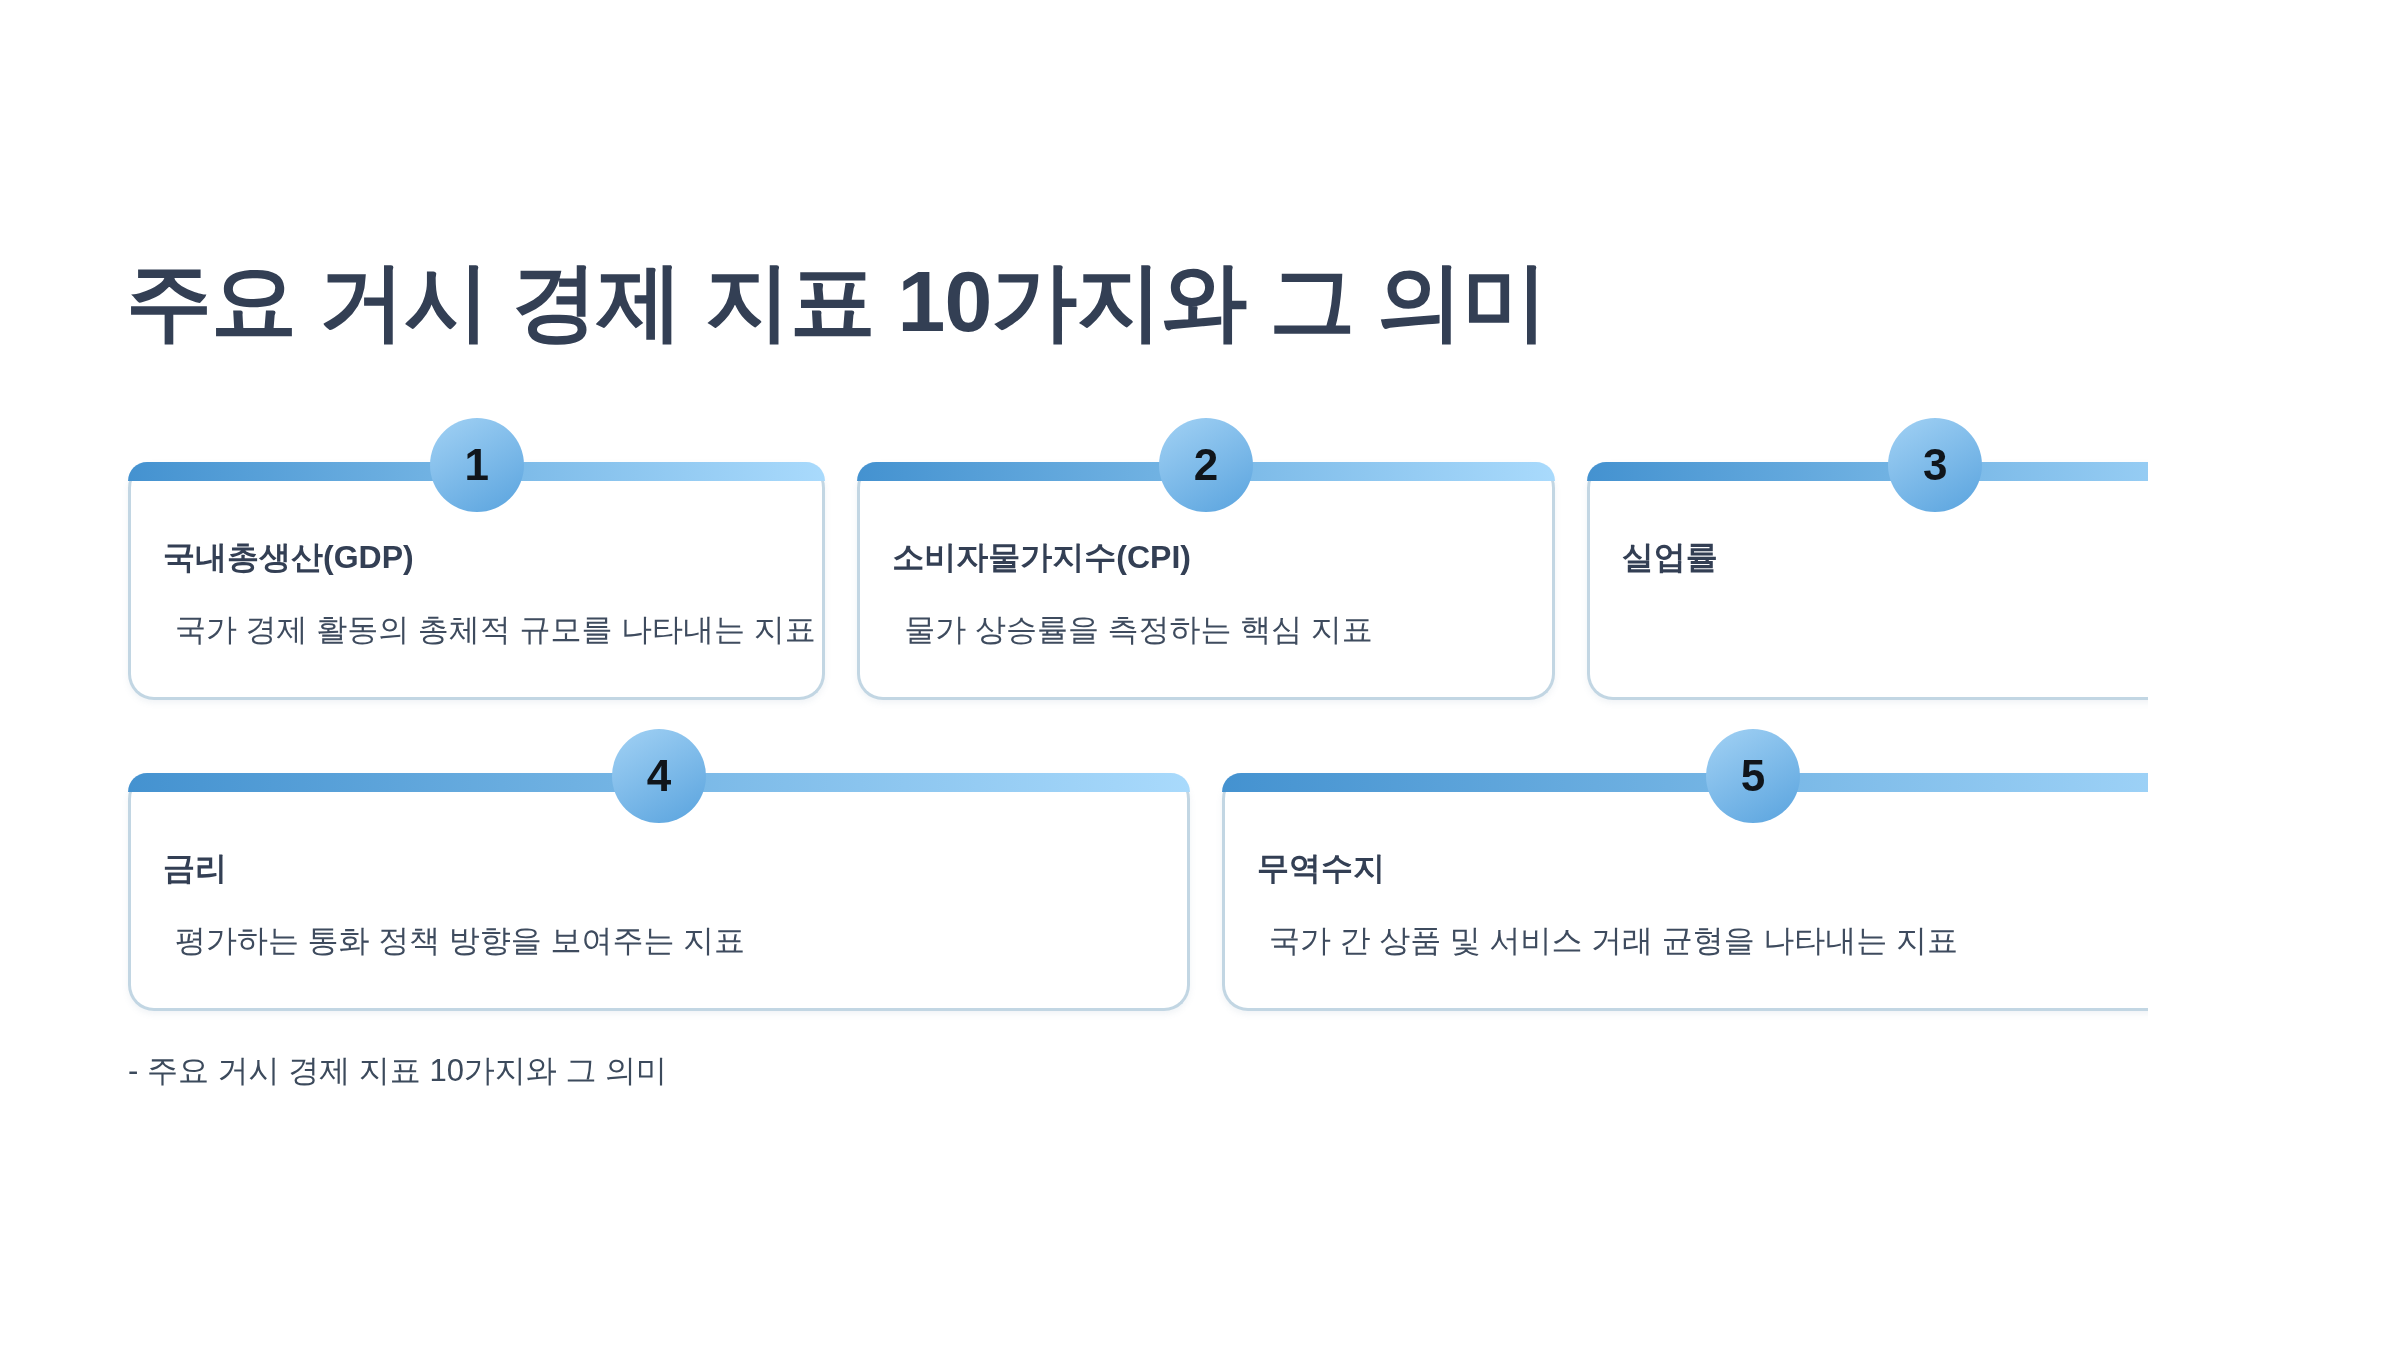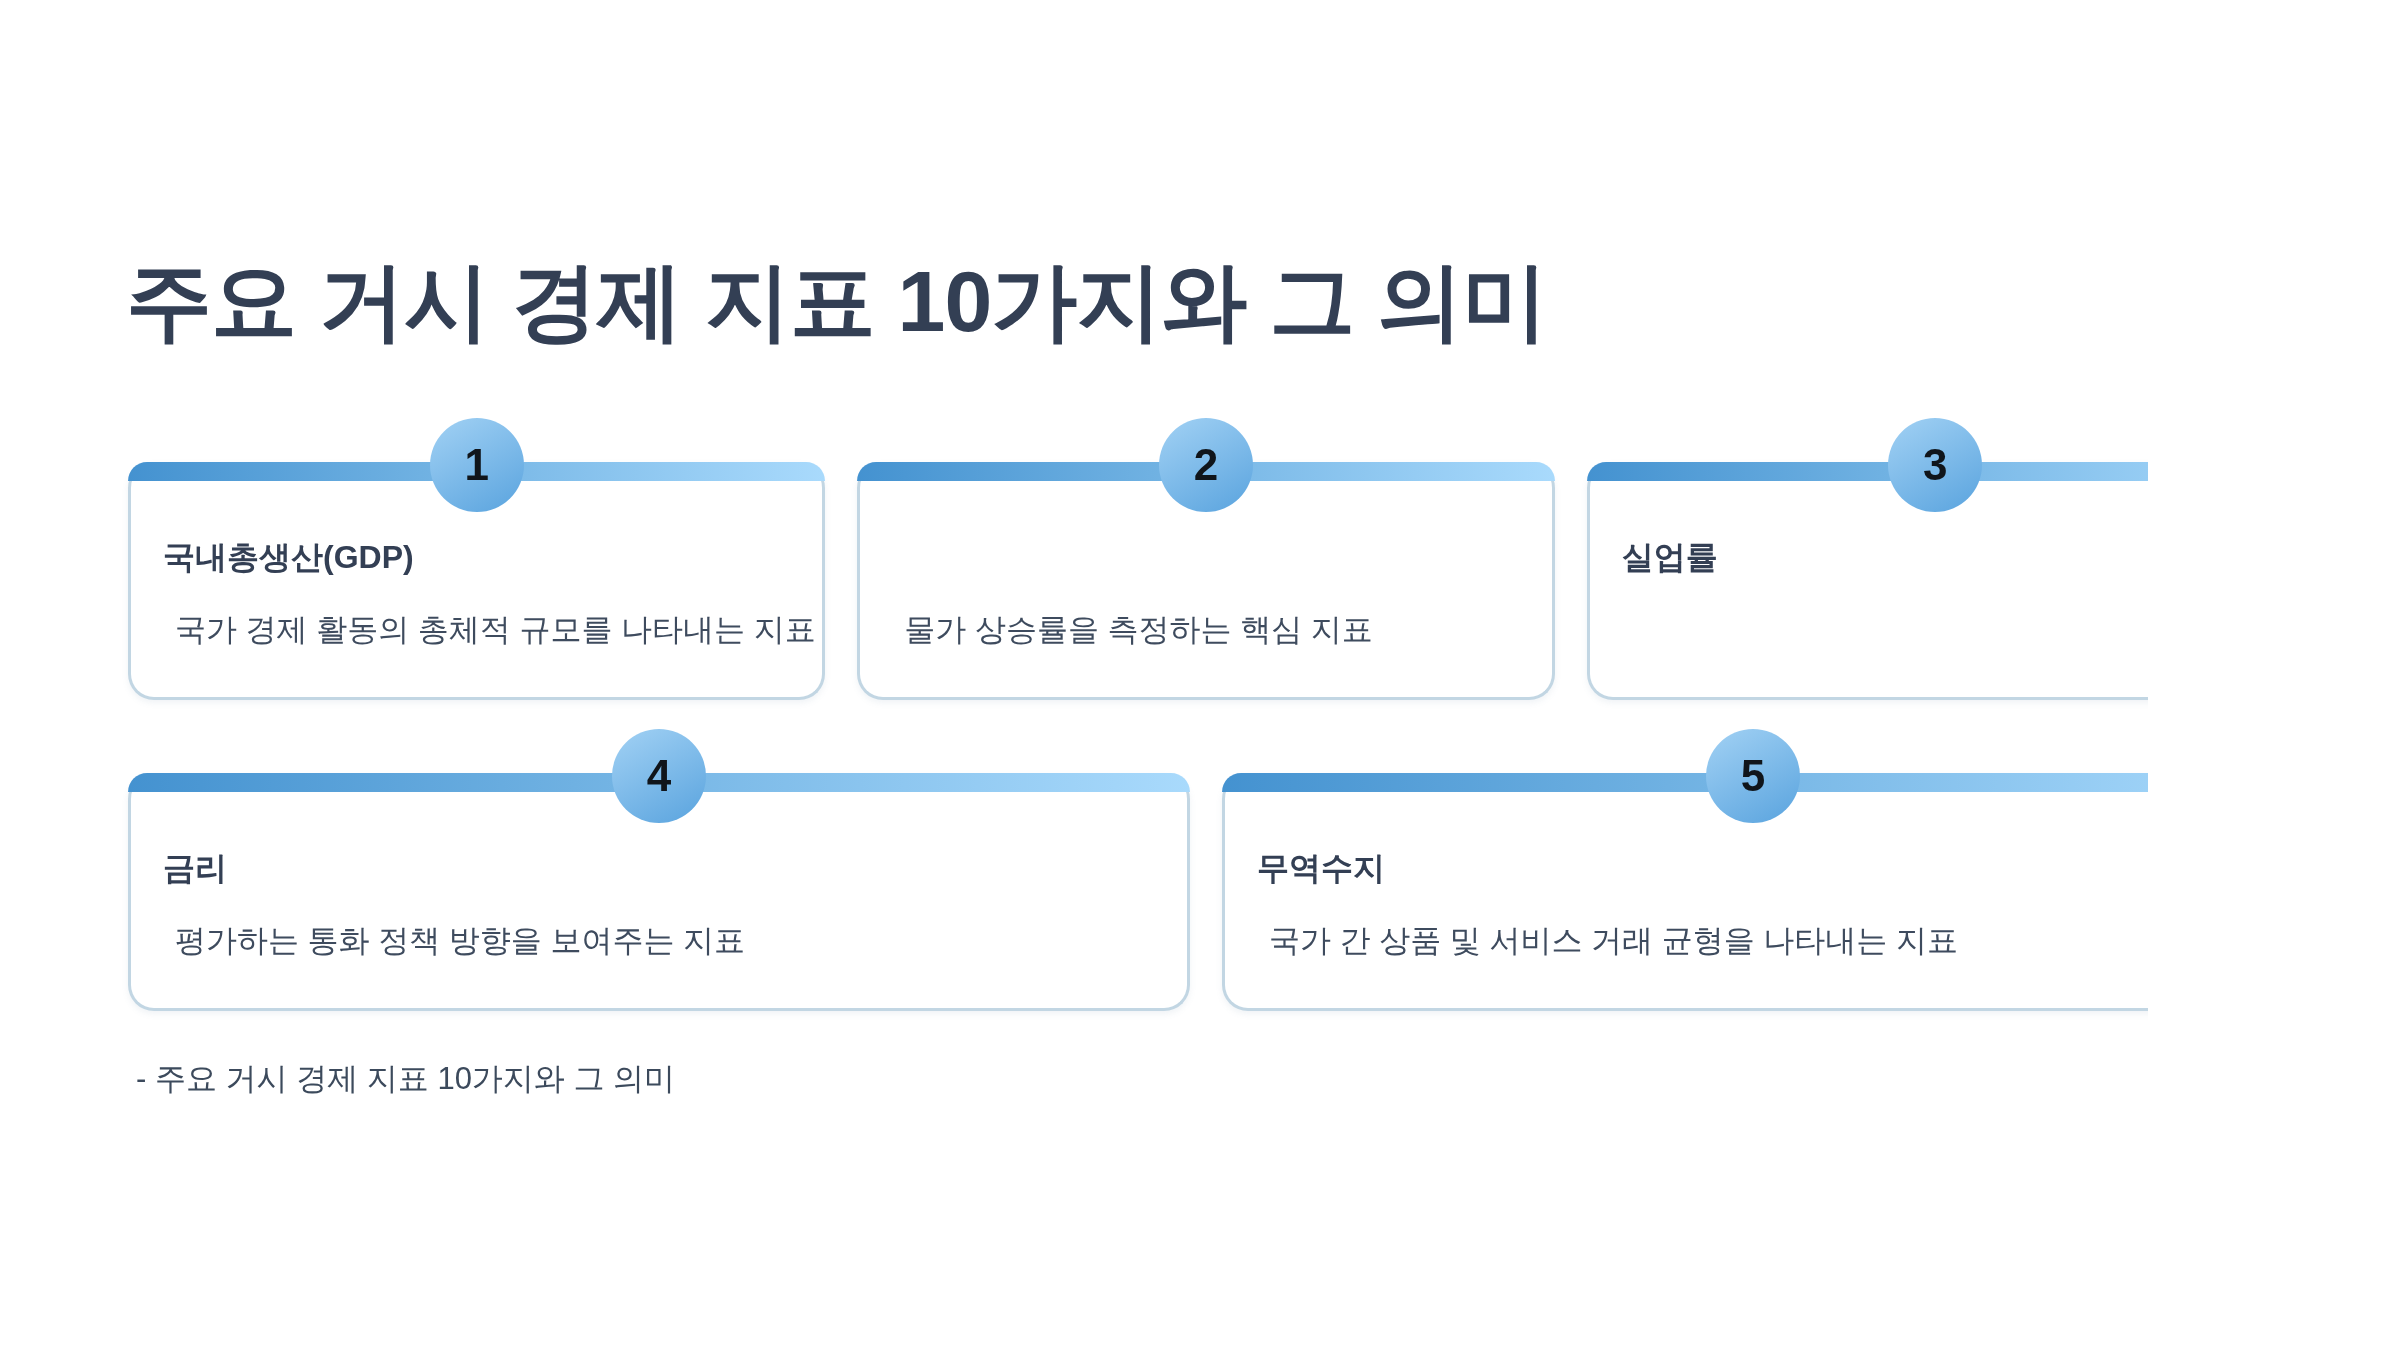--- a/index.html
+++ b/index.html
@@ -103,21 +103,21 @@
     font-weight: 400;
     color: #3e4b5e;
     white-space: nowrap;
   }
 
   
   .footer-caption {
     position: absolute;
     left: 128px;
     top: 1050px;
-    margin: 8px;
+    margin: 0;
     font-size: 31px;
     font-weight: 400;
     color: #3c4a5c;
     white-space: nowrap;
   }
 </style>
 </head>
 <body>
 
 <div class="stage">
@@ -133,20 +133,21 @@
       </div>
       <h2 class="card-title">국내총생산(GDP)</h2>
       <p class="card-desc">국가 경제 활동의 총체적 규모를 나타내는 지표</p>
     </article>
 
     <article class="card">
       <div class="card-bar"></div>
       <div class="badge">
         <span class="badge-num">2</span>
       </div>
+      <h2 class="card-title">소비자물가지수(CPI)</h2>
       <p class="card-desc">물가 상승률을 측정하는 핵심 지표</p>
     </article>
 
     <article class="card">
       <div class="card-bar"></div>
       <div class="badge">
         <span class="badge-num">3</span>
       </div>
       <h2 class="card-title">실업률</h2>
     </article>

